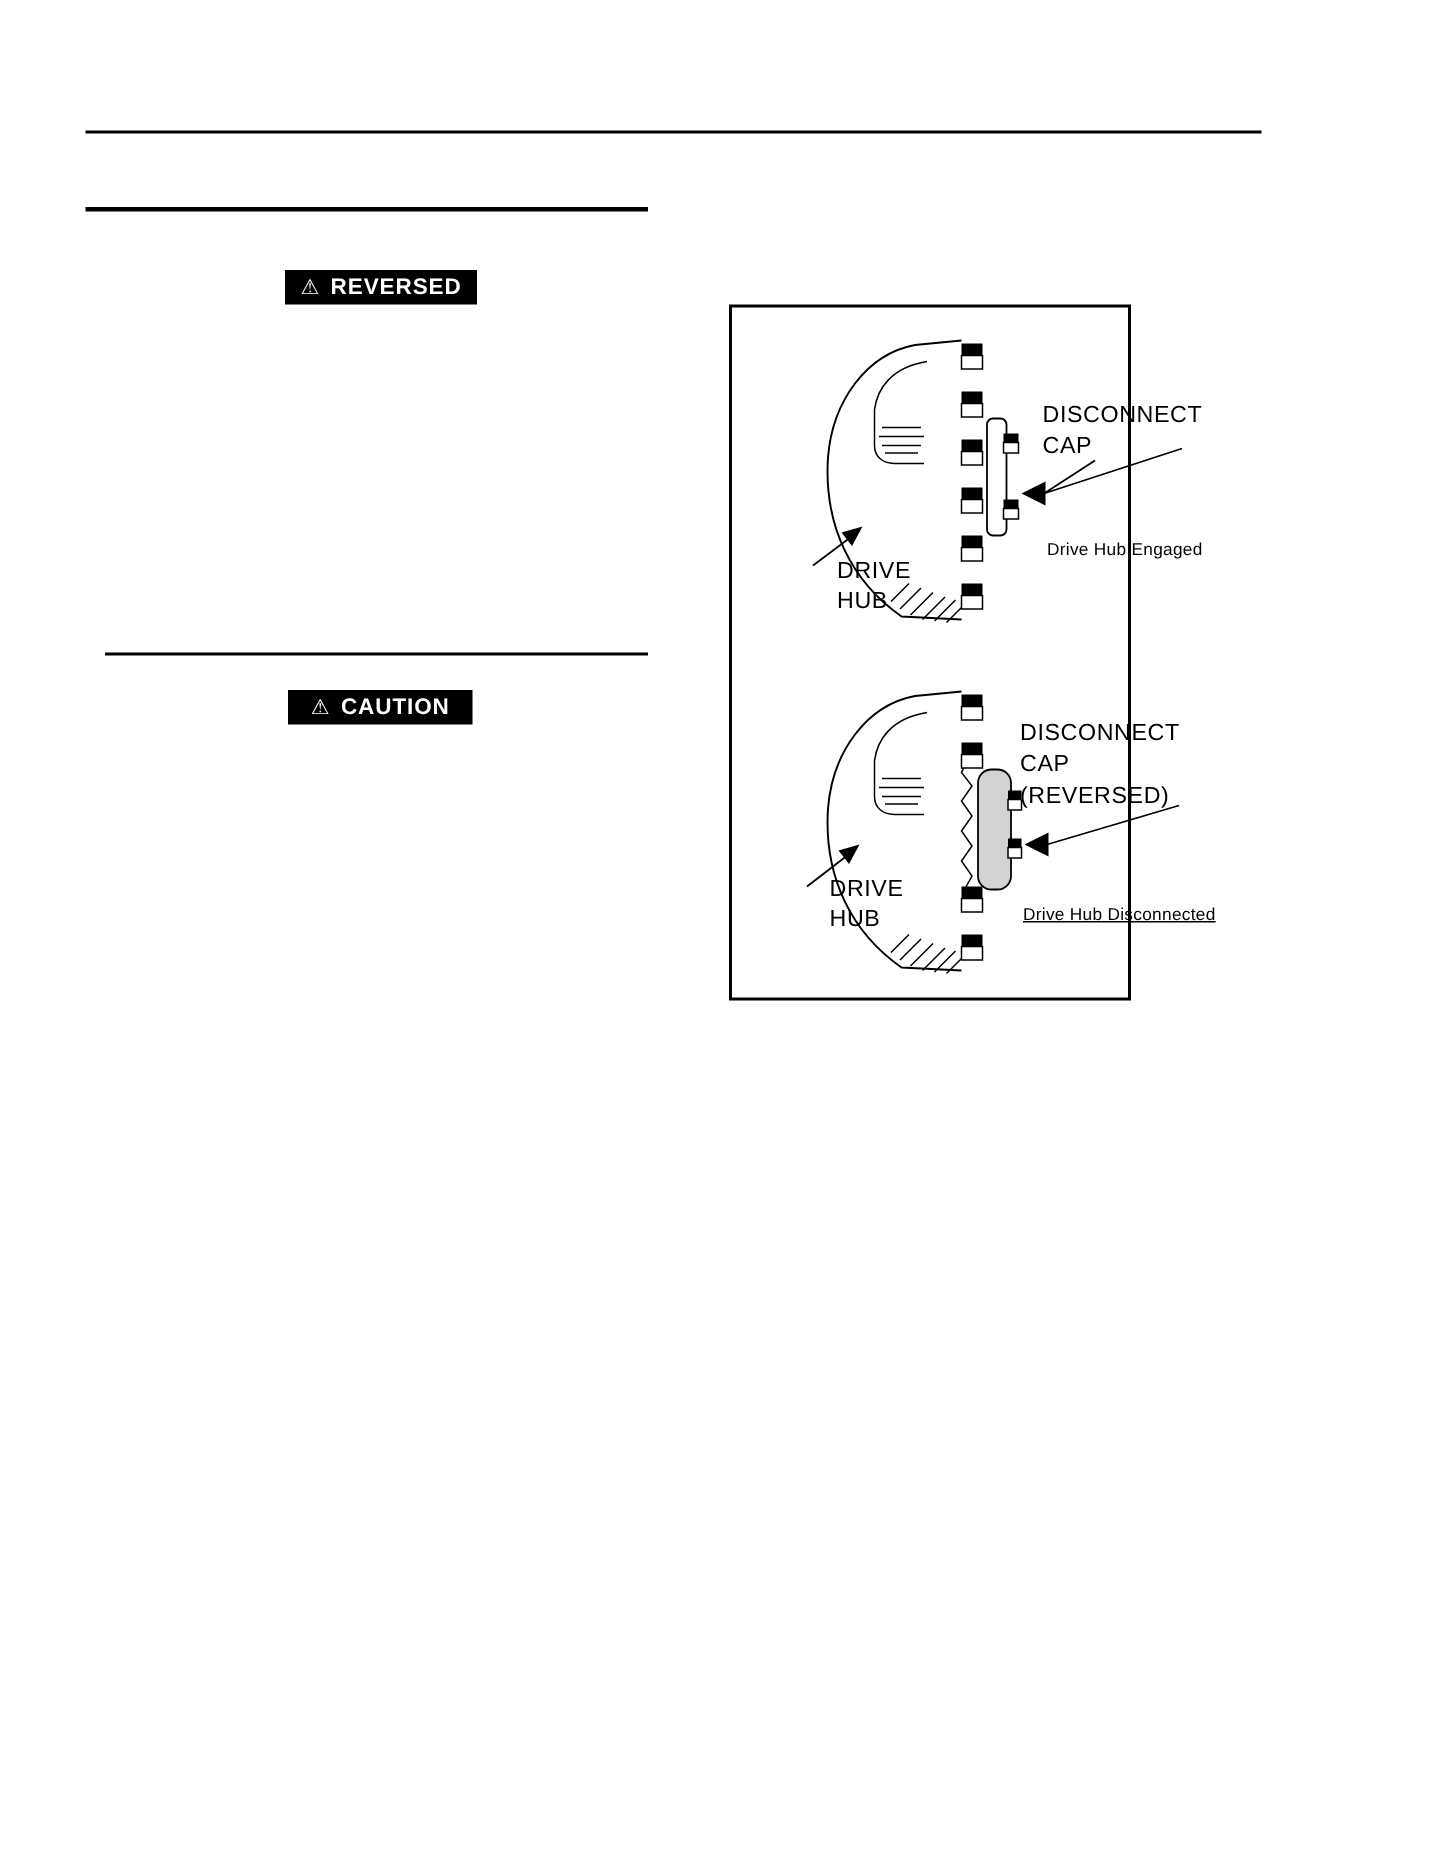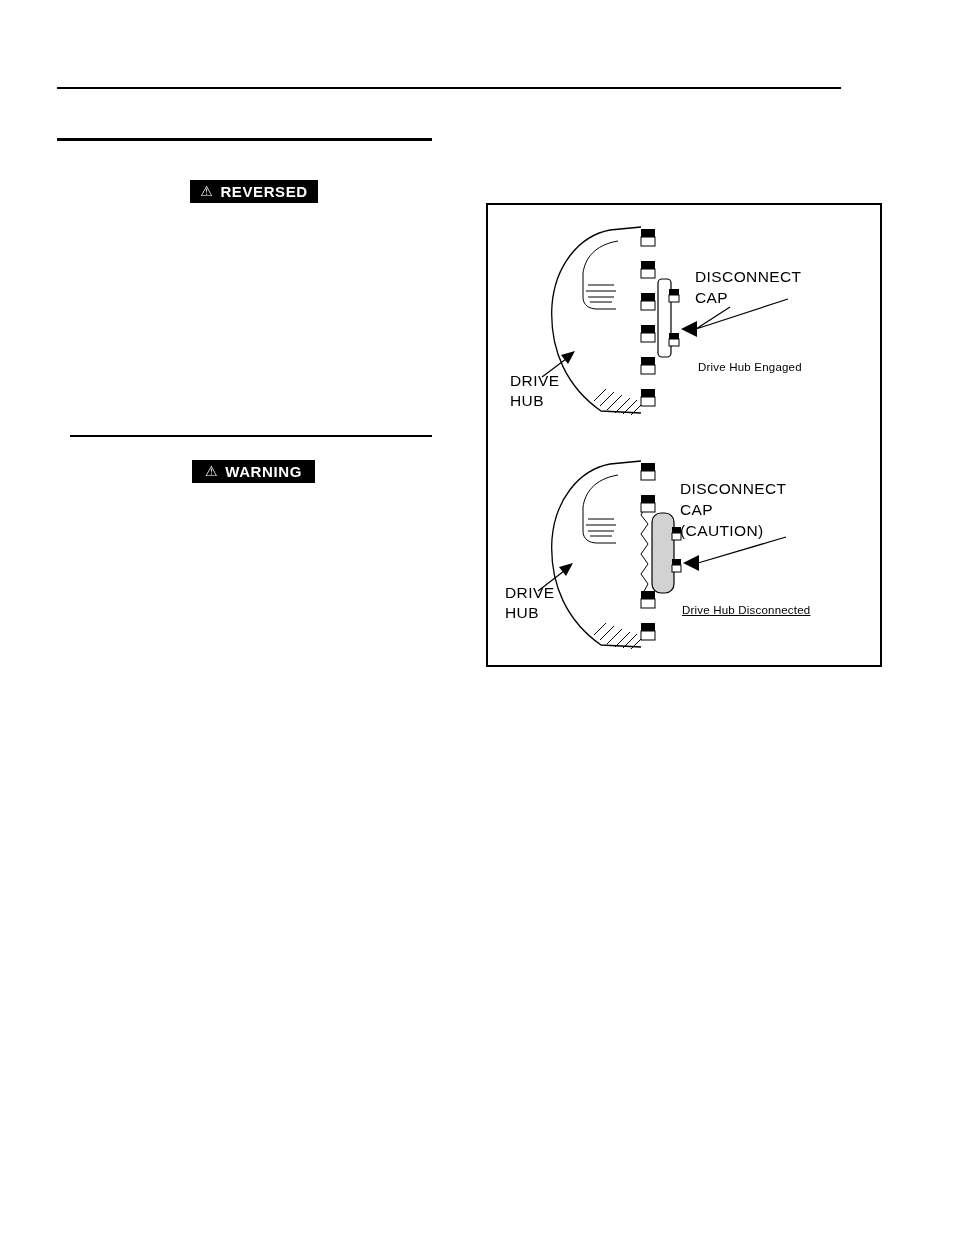--- a/index.html
+++ b/index.html
@@ -15,48 +15,48 @@
   .badge {
     position:absolute; background:#000; color:#fff;
     display:flex; align-items:center; justify-content:center; gap:7px;
     height:23px; font-weight:bold; font-size:15px; letter-spacing:0.6px;
   }
   .badge-warning { left:190px; top:180px; width:128px; }
   .badge-caution { left:192px; top:460px; width:123px; }
   .badge .tri { font-size:14px; line-height:1; font-weight:normal; transform:translateY(-1px); }
 
   .figure {
-    position:absolute; left:486px; top:203px; width:396px; height:464px;
+    position:absolute; left:486px; top:203px; width:268px; height:464px;
     border:2px solid #000; background:#fff;
   }
   .figure svg { position:absolute; left:0; top:0; }
 
   .fig-label { position:absolute; color:#000; white-space:nowrap; }
   .callout  { font-size:15.5px; line-height:1.35; letter-spacing:0.4px; }
-  .hublabel { font-size:15.5px; line-height:1.3;  letter-spacing:0.4px; }
+  .hublabel { font-size:15.5px; line-height:1.3;  letter-spacing:0.4px;margin-left:48px; }
   .caption  { font-size:11.5px; letter-spacing:0.2px; }
 </style>
 </head>
 <body>
 
 <div class="page">
 
   <div class="rule rule-top"></div>
   <div class="rule rule-section"></div>
 
   <div class="badge badge-warning">
     <span class="tri">⚠</span>
     <span>REVERSED</span>
   </div>
 
   <div class="rule rule-divider"></div>
 
   <div class="badge badge-caution">
     <span class="tri">⚠</span>
-    <span>WARNING</span>
+    <span>CAUTION</span>
   </div>
 
   <div class="figure">
 
     <svg width="332" height="460" viewBox="0 0 332 460">
 
       <g stroke="#000" fill="none" stroke-width="1.3">
 
         <path d="M153,22 L122,25 C90,31 67,62 64,100 C61,146 80,183 113,206 L153,208"></path>
 
@@ -136,21 +136,21 @@
     </div>
     <div class="fig-label caption" style="left:194px; top:156px;padding-left:16px;">Drive Hub Engaged</div>
     <div class="fig-label hublabel" style="left:22px; top:166px;">
       <div>DRIVE</div>
       <div>HUB</div>
     </div>
 
     <div class="fig-label callout" style="left:192px; top:274px;">
       <div>DISCONNECT</div>
       <div>CAP</div>
-      <div>(CAUTION)</div>
+      <div>(REVERSED)</div>
     </div>
     <div class="fig-label hublabel" style="left:17px; top:378px;">
       <div>DRIVE</div>
       <div>HUB</div>
     </div>
     <div class="fig-label caption" style="left:194px; top:399px;text-decoration:underline;">Drive Hub Disconnected</div>
 
   </div>
 
 </div>

